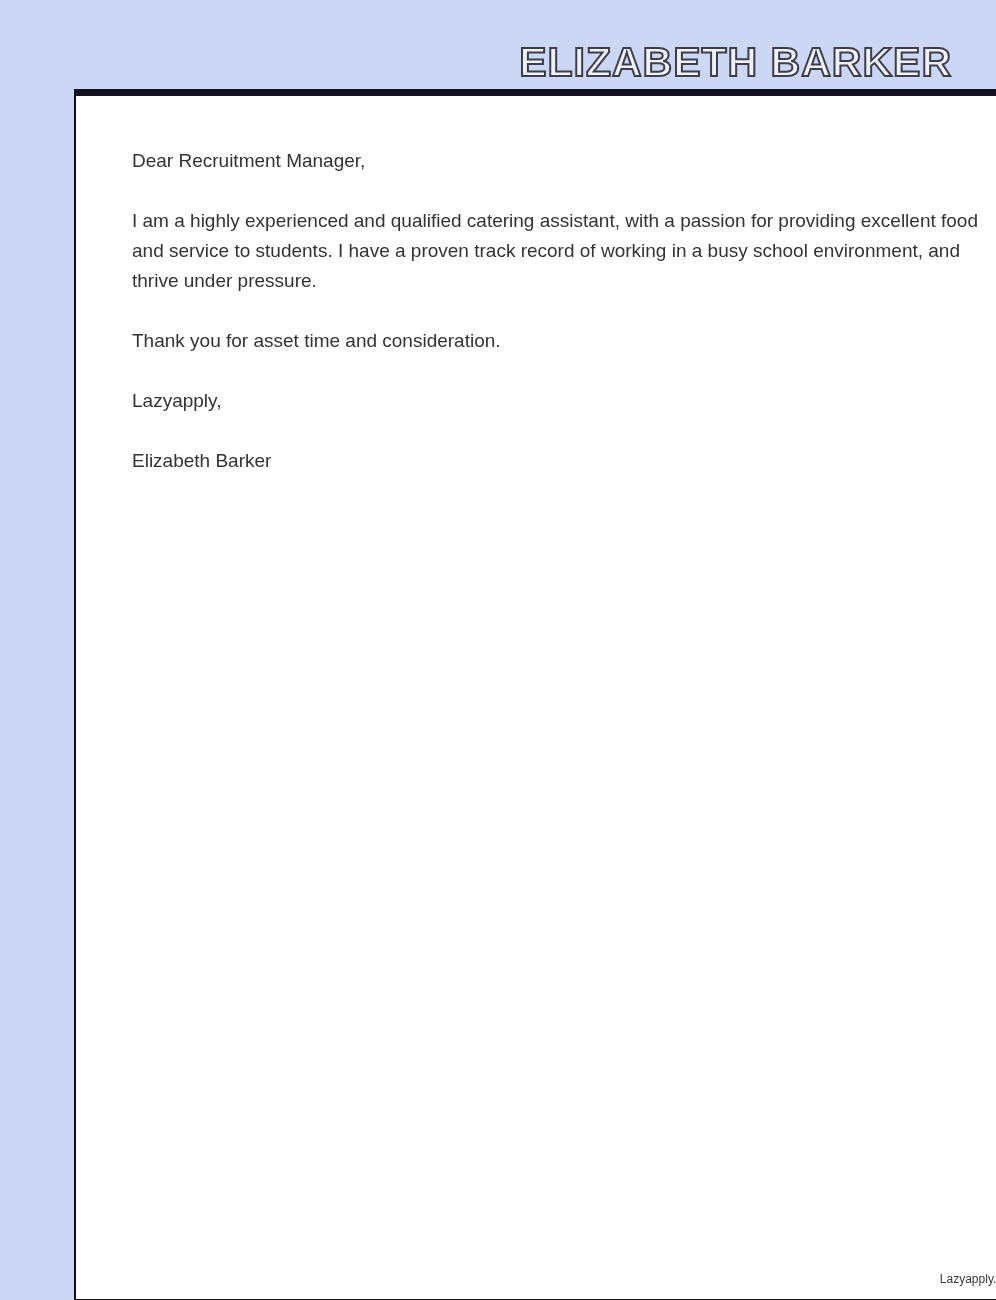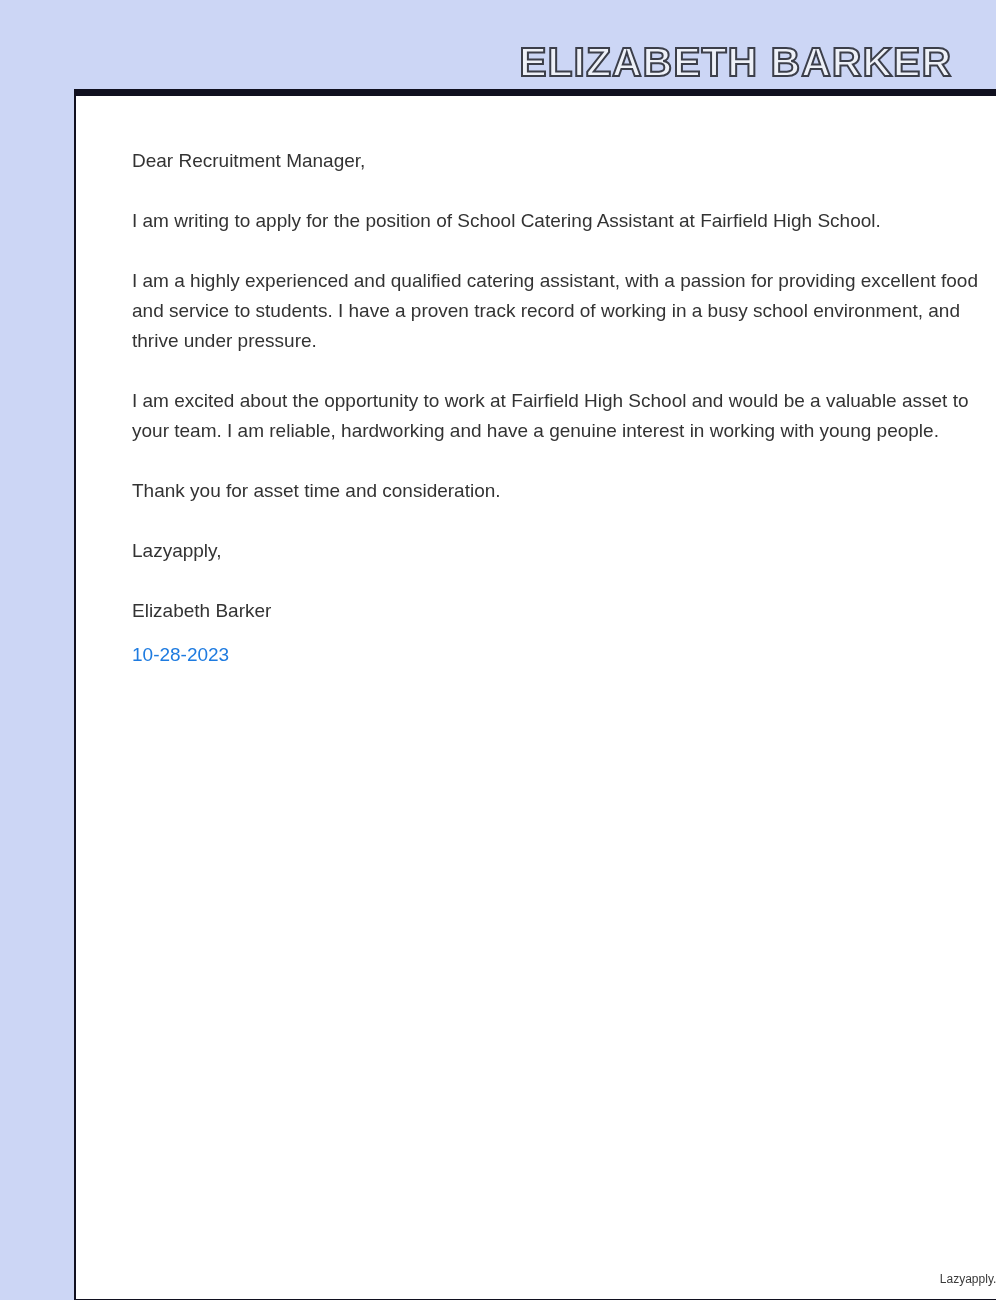--- a/index.html
+++ b/index.html
@@ -80,32 +80,29 @@
 <div class="canvas">
 
   <header class="letterhead">
     <h1 class="applicant-name">ELIZABETH BARKER</h1>
   </header>
 
   <main class="page">
 
     <p>Dear Recruitment Manager,</p>
 
-    <p>I am writing to apply for the position of School Catering Assistant at Fairfield High School.</p>
 
     <p>I am a highly experienced and qualified catering assistant, with a passion for providing excellent food and service to students. I have a proven track record of working in a busy school environment, and thrive under pressure.</p>
 
-    <p>I am excited about the opportunity to work at Fairfield High School and would be a valuable asset to your team. I am reliable, hardworking and have a genuine interest in working with young people.</p>
 
 
     <p>Thank you for asset time and consideration.</p>
 
     <p>Lazyapply,</p>
 
     <p>Elizabeth Barker</p>
 
-    <p class="date-field">10-28-2023</p>
 
     <div class="watermark">Lazyapply.com</div>
 
   </main>
 
 </div>
 
 </body></html>

